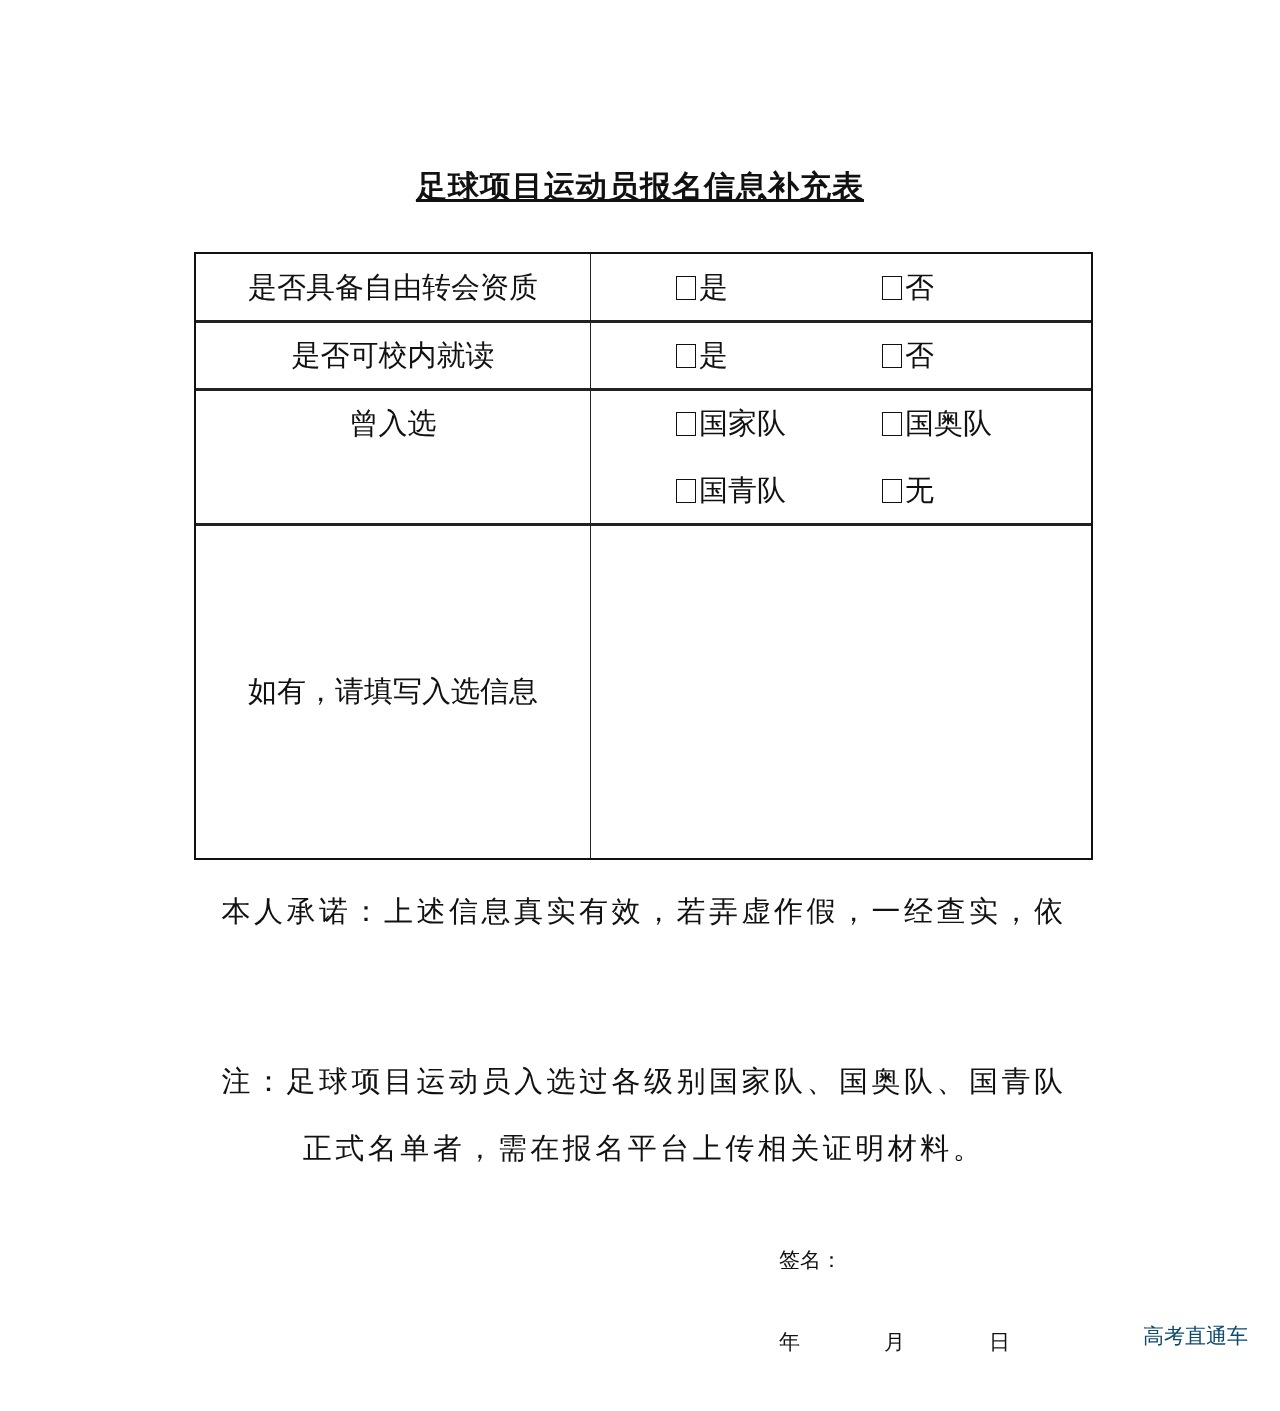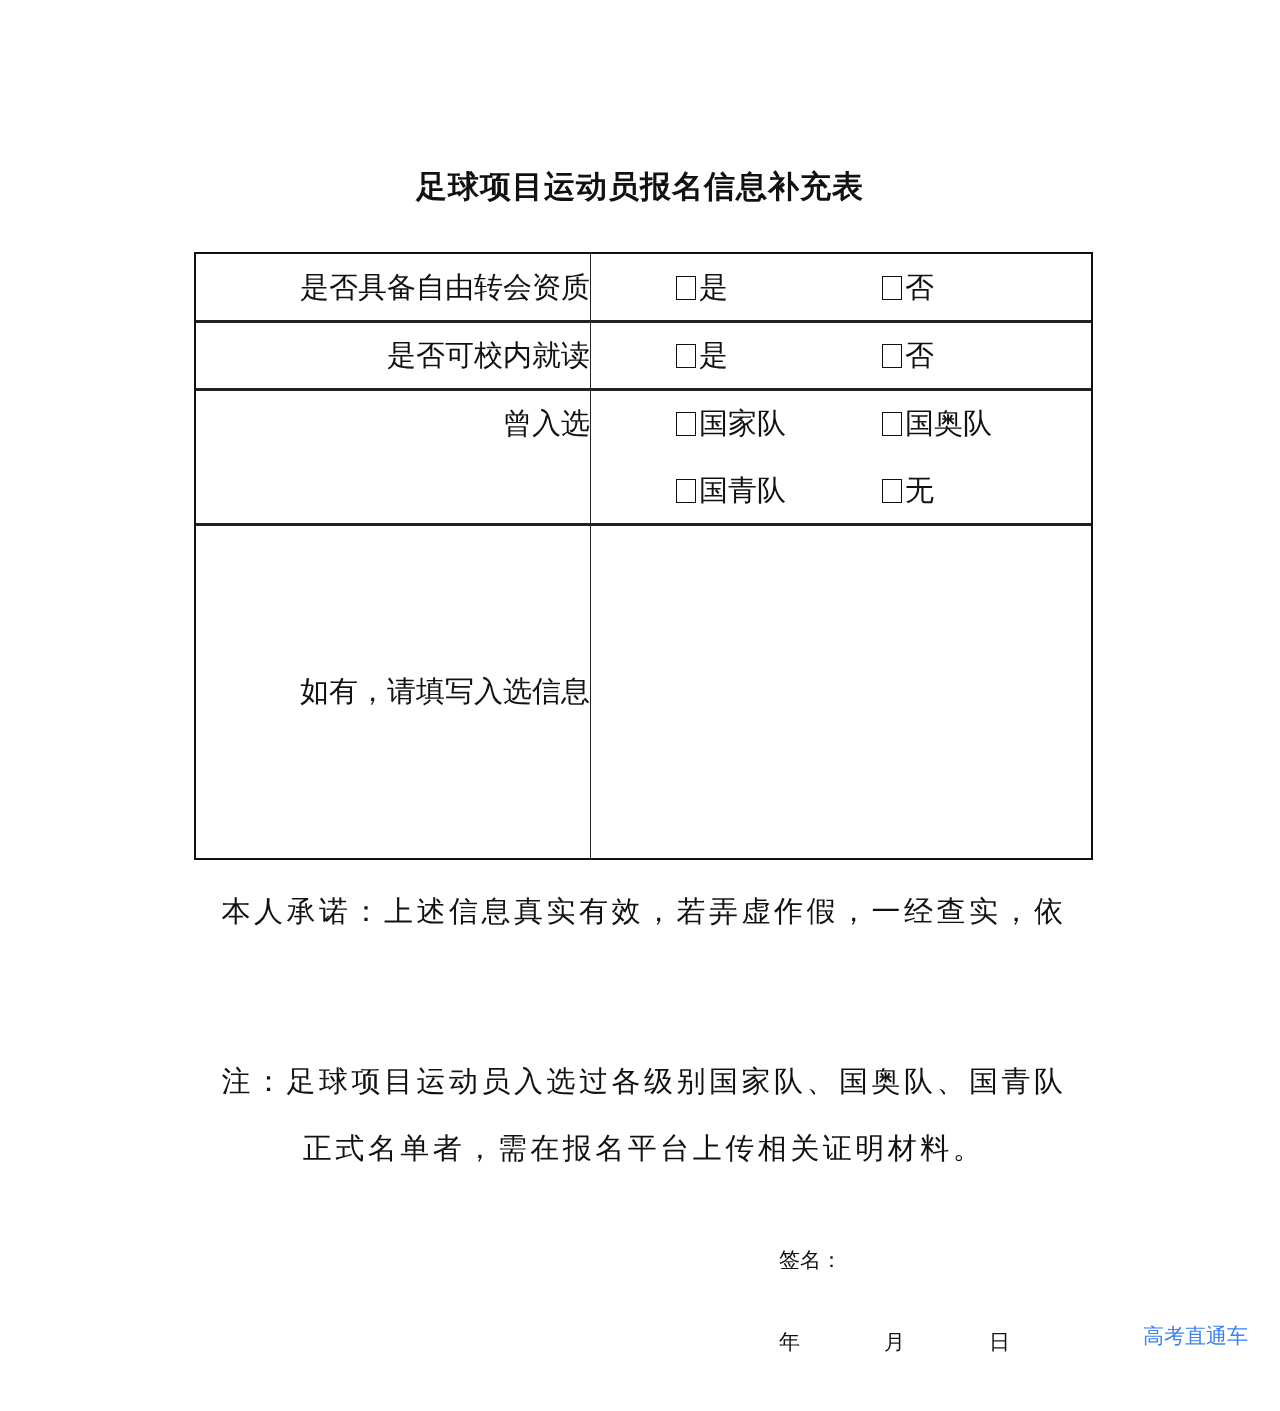--- a/index.html
+++ b/index.html
@@ -1,32 +1,32 @@
 <!DOCTYPE html>
 <html><head>
 <meta charset="utf-8">
 <style>
   html, body { margin: 0; padding: 0; background: #ffffff; }
   body { width: 1280px; height: 1411px; position: relative; overflow: hidden;
          font-family: "DejaVu Serif", "Liberation Serif", serif; color: #111; }
   .title { position: absolute; left: 0; width: 1280px; top: 166px; text-align: center;
            font-family: "DejaVu Sans", "Liberation Sans", sans-serif; font-weight: bold;
-           font-size: 31px; letter-spacing: 1px; }
+           font-size: 31px; letter-spacing: 1px; text-decoration: underline; }
   .tbl { position: absolute; left: 194px; top: 252px; width: 899px; height: 608px;
          border: 2px solid #111; box-sizing: border-box; }
   .vline { position: absolute; left: 394px; top: 0; bottom: 0; width: 1px; background: #222; }
   .hline { position: absolute; left: 0; right: 0; height: 3px; background: #222; }
-  .cell-label { position: absolute; left: 0; width: 394px; text-align: right; font-size: 29px; }
+  .cell-label { position: absolute; left: 0; width: 394px; text-align: center; font-size: 29px; }
   .opt { position: absolute; font-size: 29px; display: flex; align-items: center; }
   .box { display: inline-block; width: 20px; height: 24px; border: 1.5px solid #111;
          box-sizing: border-box; margin-right: 3px; }
   .para { position: absolute; left: 194px; width: 900px; font-size: 29px; line-height: 67px;
           letter-spacing: 3.5px; text-align: center; }
   .sig { position: absolute; font-size: 21px; }
-  .watermark { position: absolute; left: 1143px; top: 1322px; font-size: 21px; color: #3b82f6;
+  .watermark { position: absolute; left: 1143px; top: 1322px; font-size: 21px; color: #0c4a6e;
                font-family: "DejaVu Sans", "Liberation Sans", sans-serif; }
 </style>
 </head>
 <body>
 
 <div class="title">足球项目运动员报名信息补充表</div>
 
 <div class="tbl">
   <div class="vline"></div>
   <div class="hline" style="top:66px"></div>

